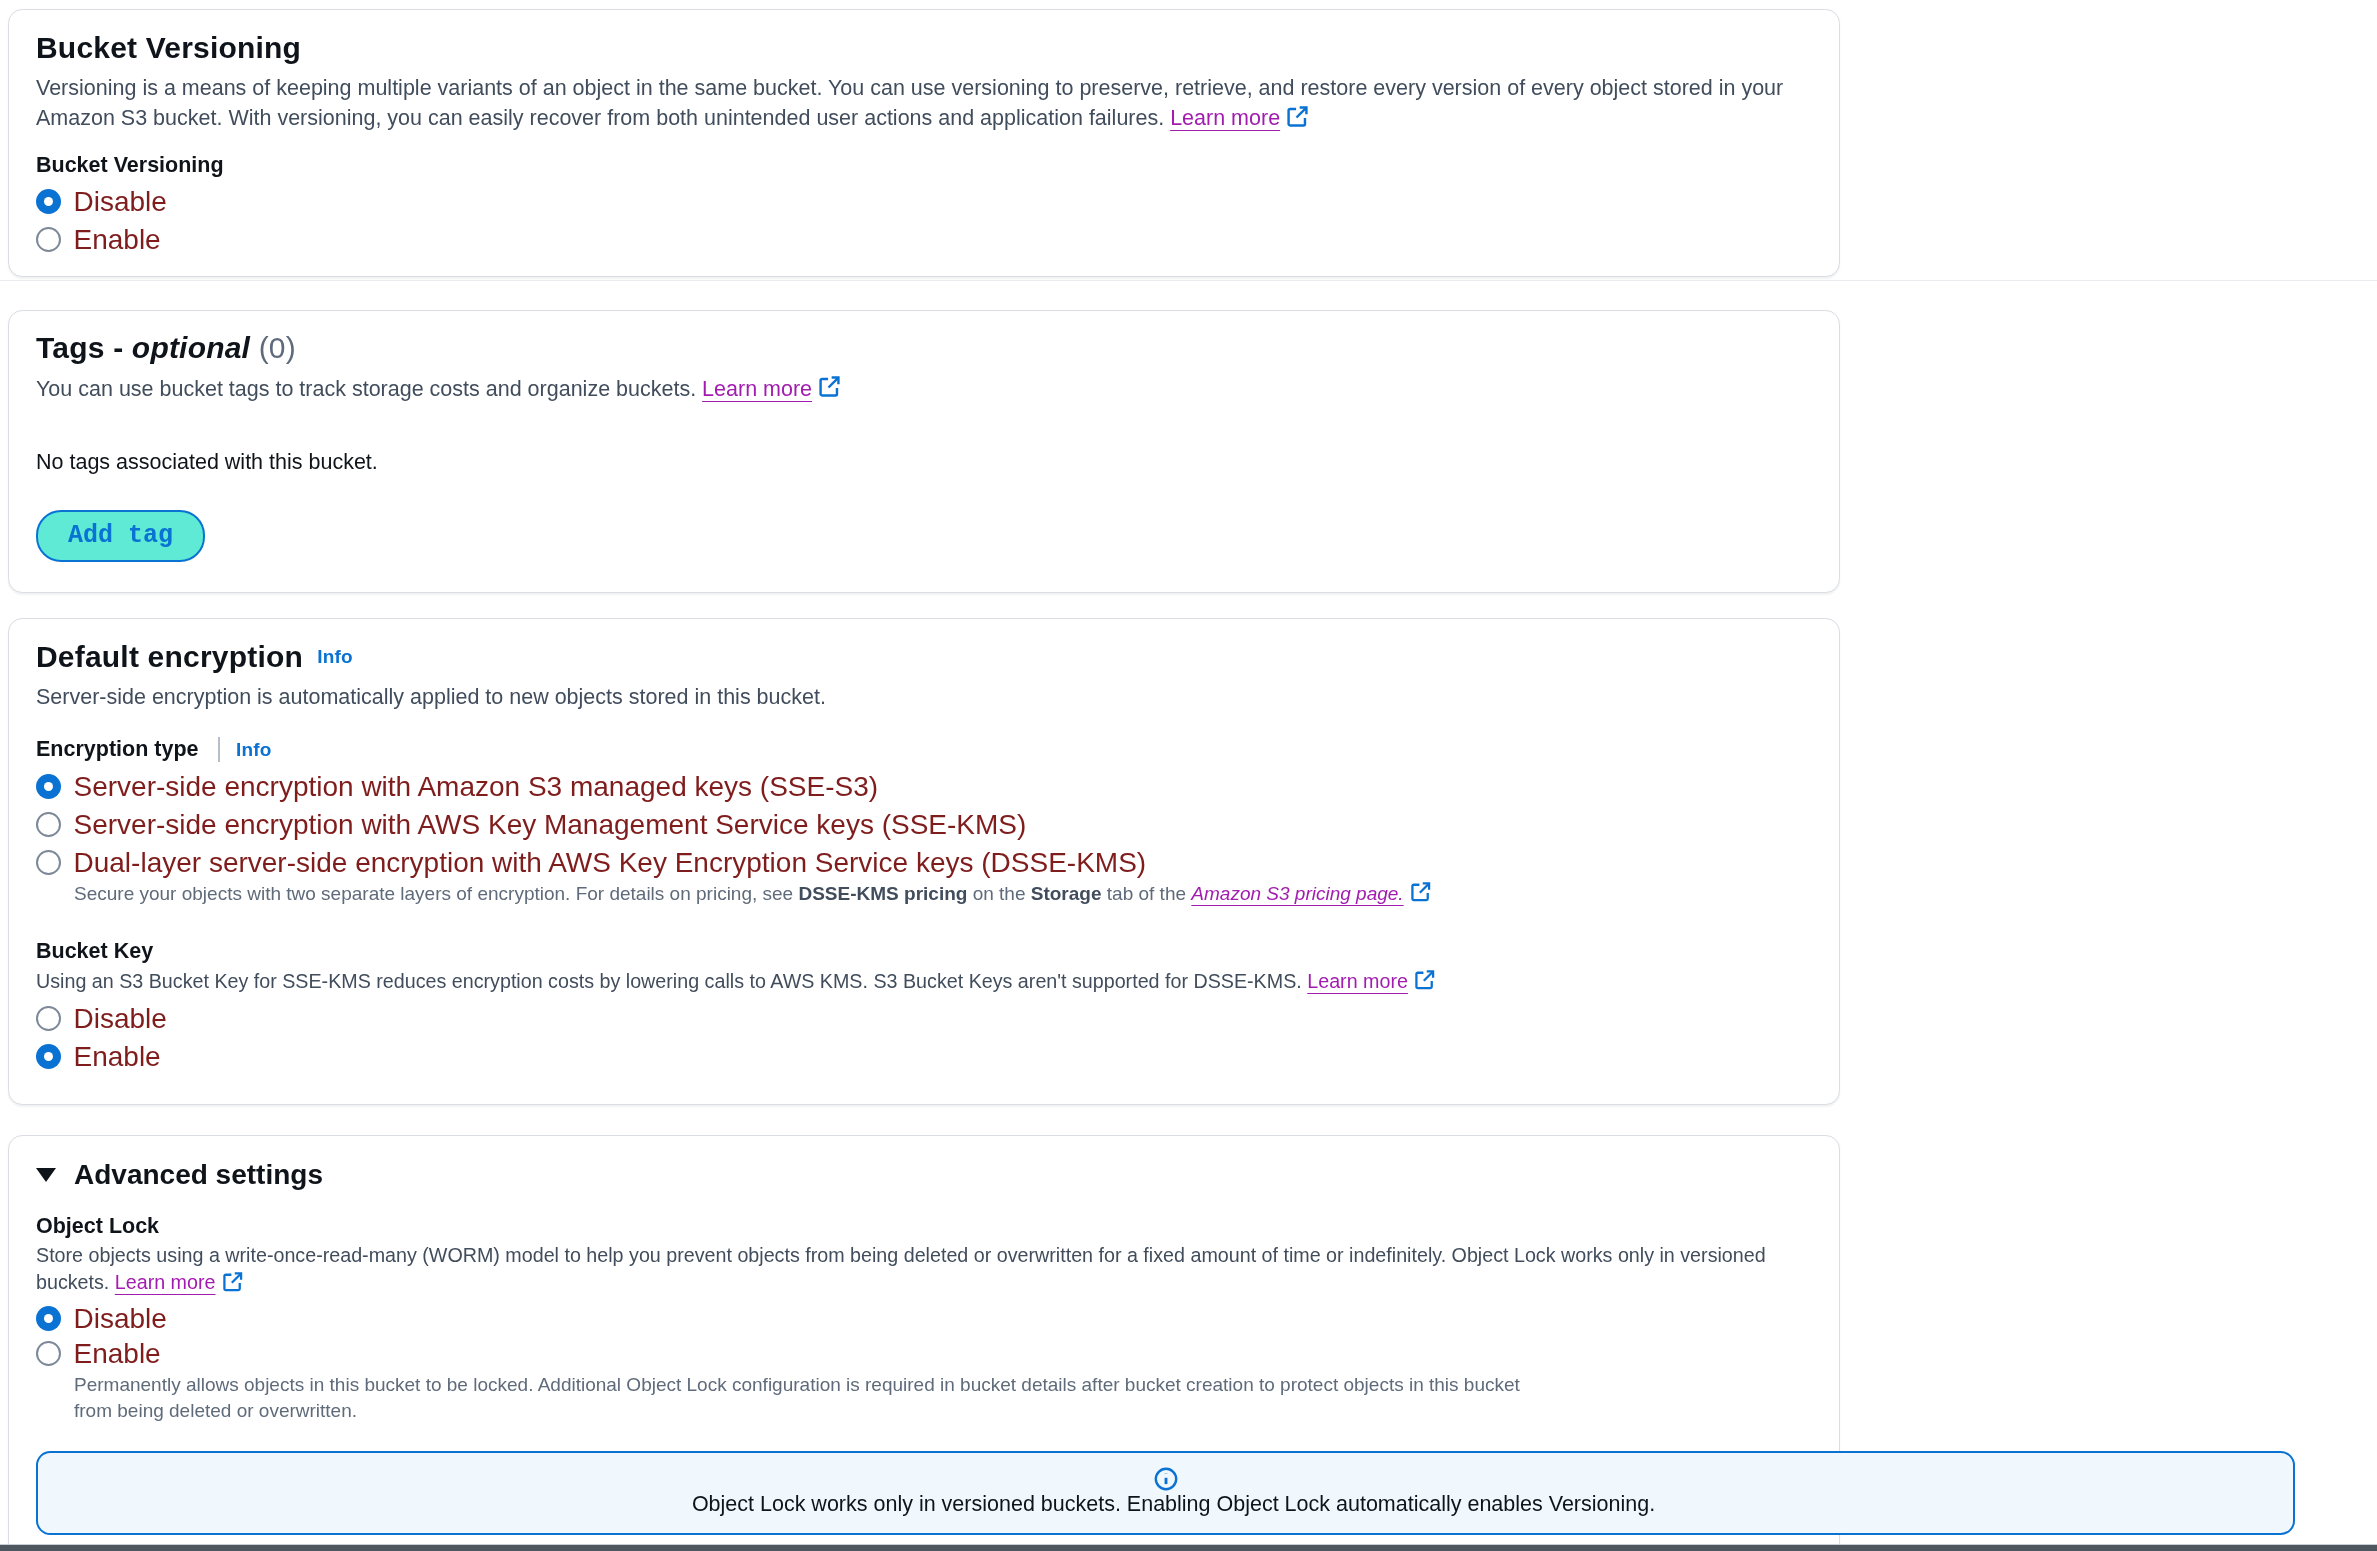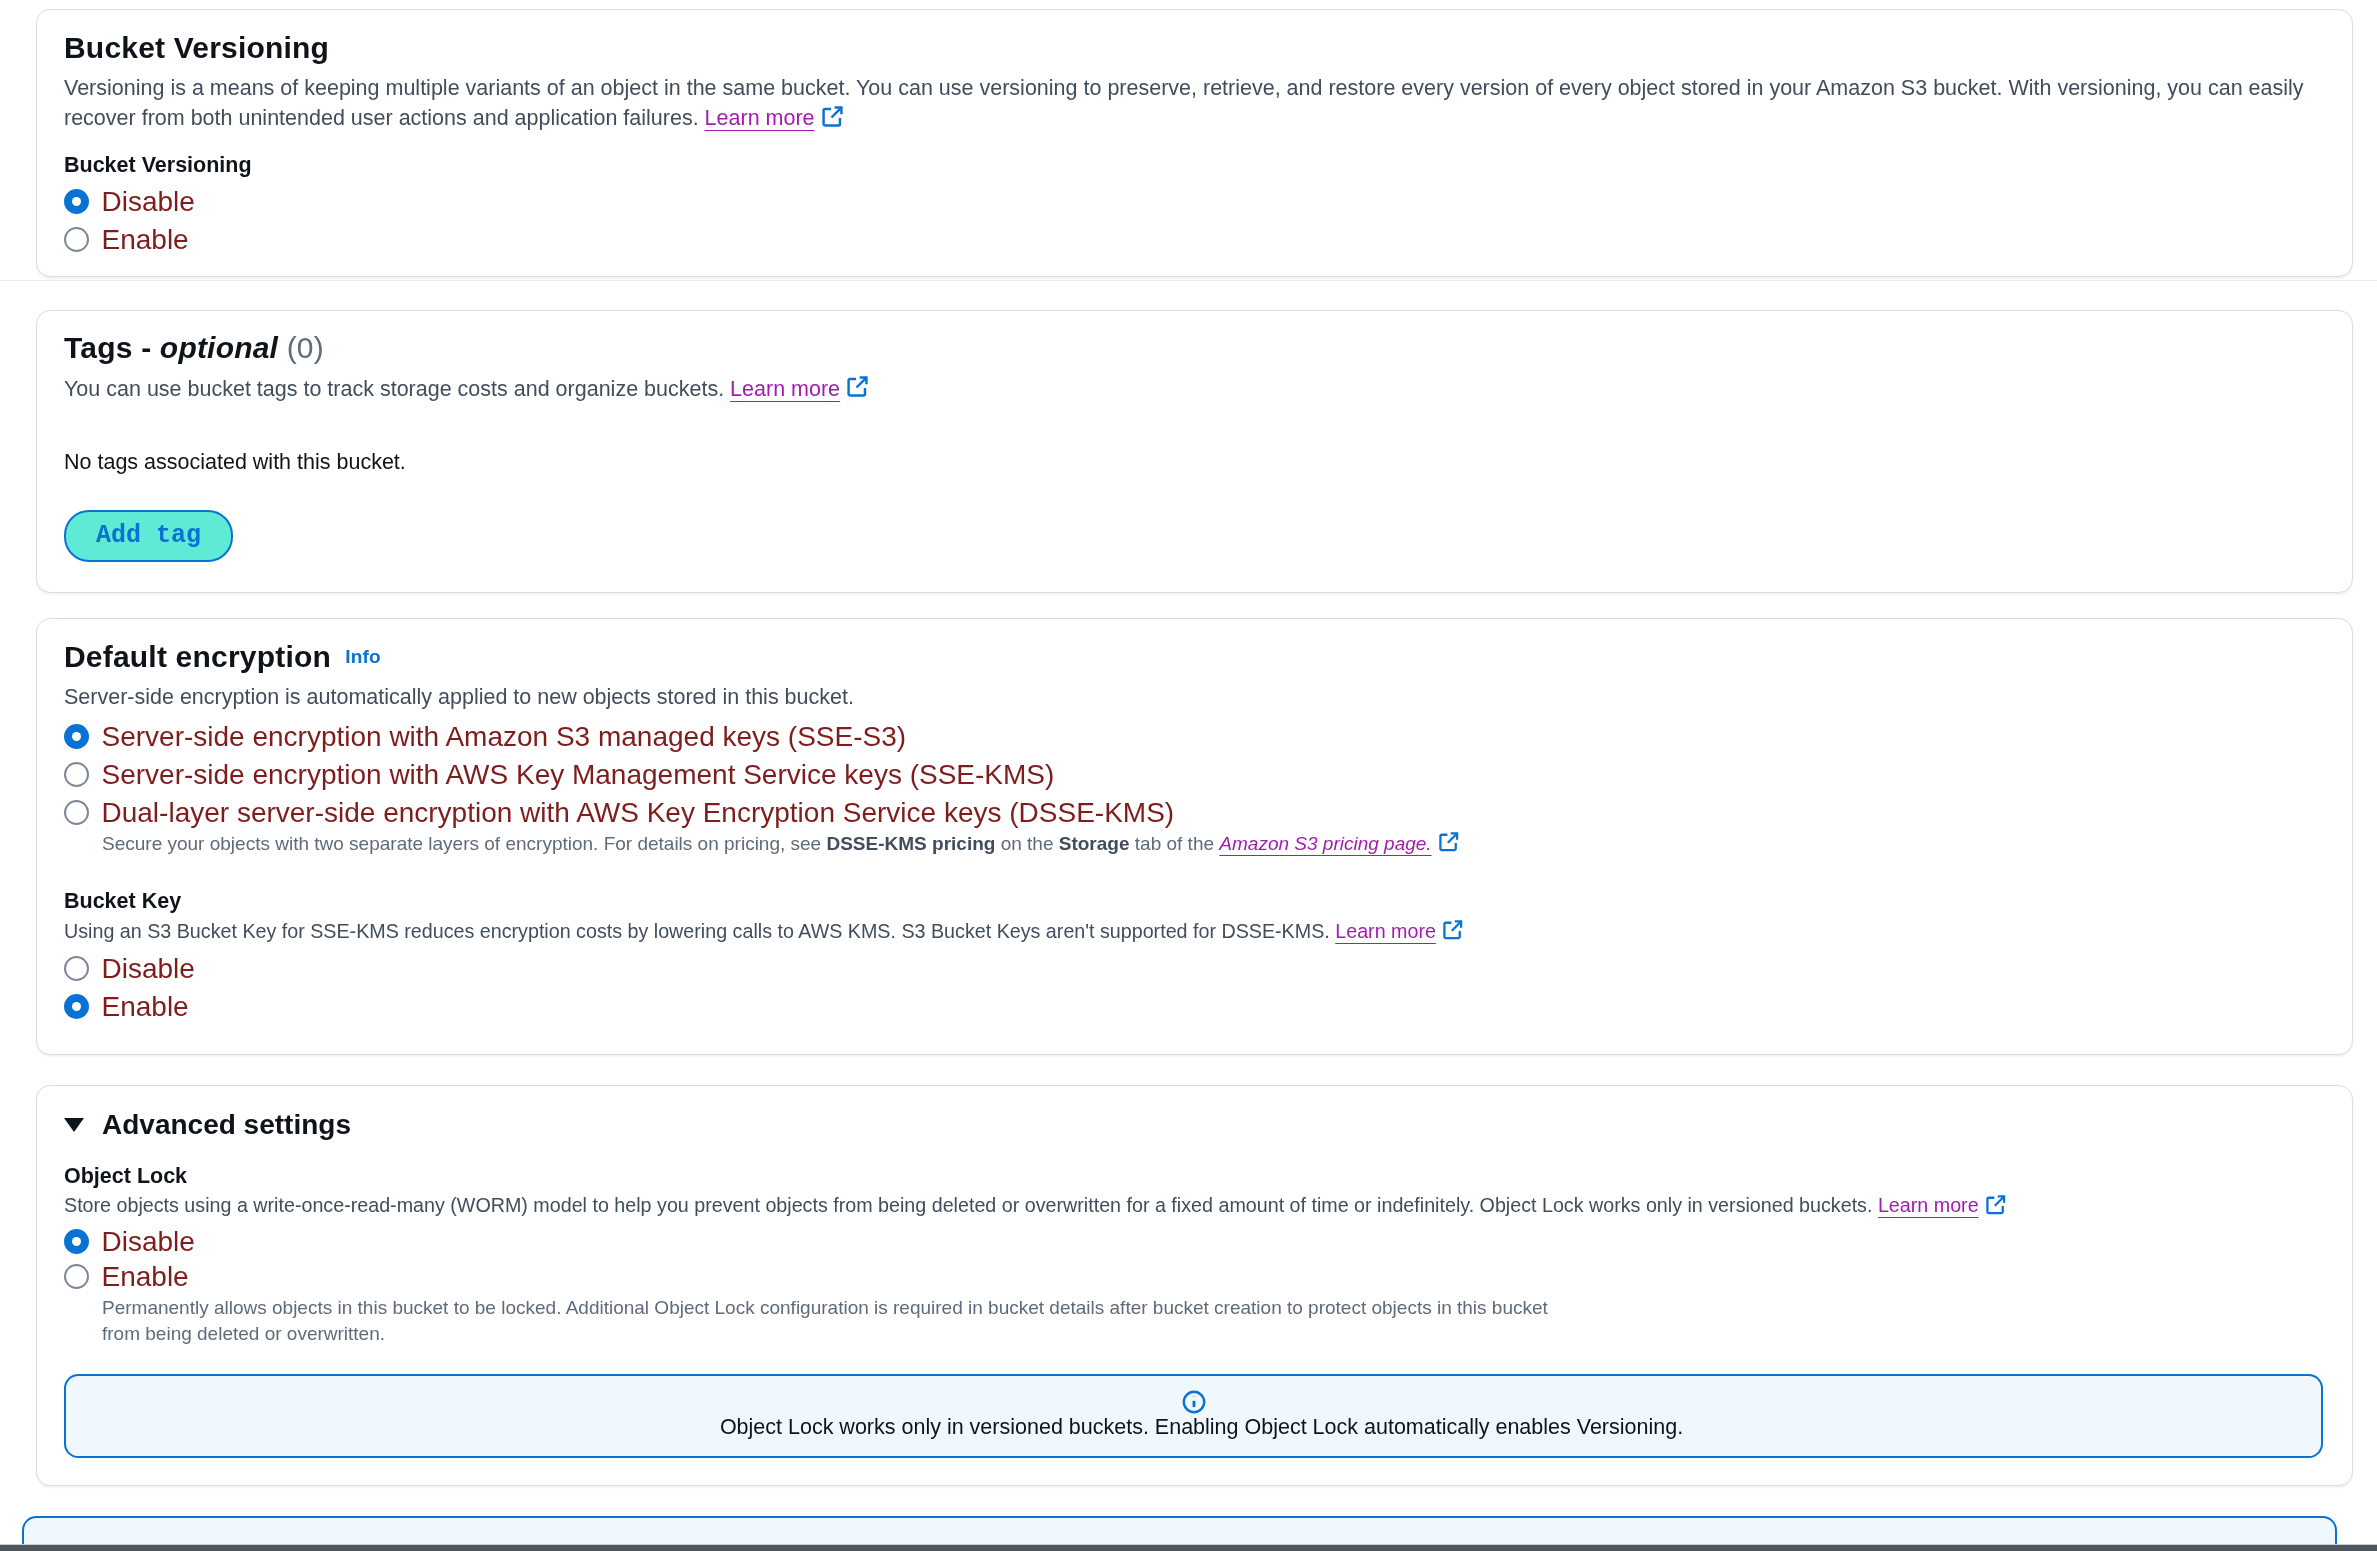--- a/index.html
+++ b/index.html
@@ -1,22 +1,22 @@
 <!DOCTYPE html>
 <html style="font-size:14.3px"><head>
 <meta charset="utf-8">
 <style>
   html,body{margin:0;padding:0;}
   body{font-family:"Liberation Sans", sans-serif; background:#ffffff;}
   .page{width:2377px;height:1552px;overflow:hidden;background:#ffffff;position:relative;}
 
   .card{
     box-sizing:border-box;
-    width:2317px;
-    margin-left:36px;
+    width:1832px;
+    margin-left:8px;
     background:#ffffff;
     border:1.8px solid #d9dde3;
     border-radius:14.3px;
     padding:19.7px 27px 27px 27px;
     box-shadow:0 1.8px 1.8px rgba(0,28,36,0.06);
   }
   .card1{margin-top:9px; padding-bottom:23px;}
   .seam{width:2377px;border-top:1.8px solid #e8eaed;margin-top:2.7px;}
   .card2{margin-top:29px; padding-bottom:30px;}
   .card3{margin-top:25px; padding-bottom:34px;}
@@ -215,20 +215,25 @@
 
     <div class="empty-text">No tags associated with this bucket.</div>
 
     <button class="btn-secondary">Add tag</button>
   </section>
 
   <section class="card card3">
     <h2><span>Default encryption</span><a class="info-link h-info">Info</a></h2>
     <p class="desc">Server-side encryption is automatically applied to new objects stored in this bucket.</p>
 
+    <div class="label-row">
+      <span class="field-label">Encryption type</span>
+      <span class="vdiv"></span>
+      <a class="info-link">Info</a>
+    </div>
 
     <div class="radio-row">
       <span class="radio selected"></span>
       <span class="radio-label">Server-side encryption with Amazon S3 managed keys (SSE-S3)</span>
     </div>
     <div class="radio-row">
       <span class="radio"></span>
       <span class="radio-label">Server-side encryption with AWS Key Management Service keys (SSE-KMS)</span>
     </div>
     <div class="radio-row">

